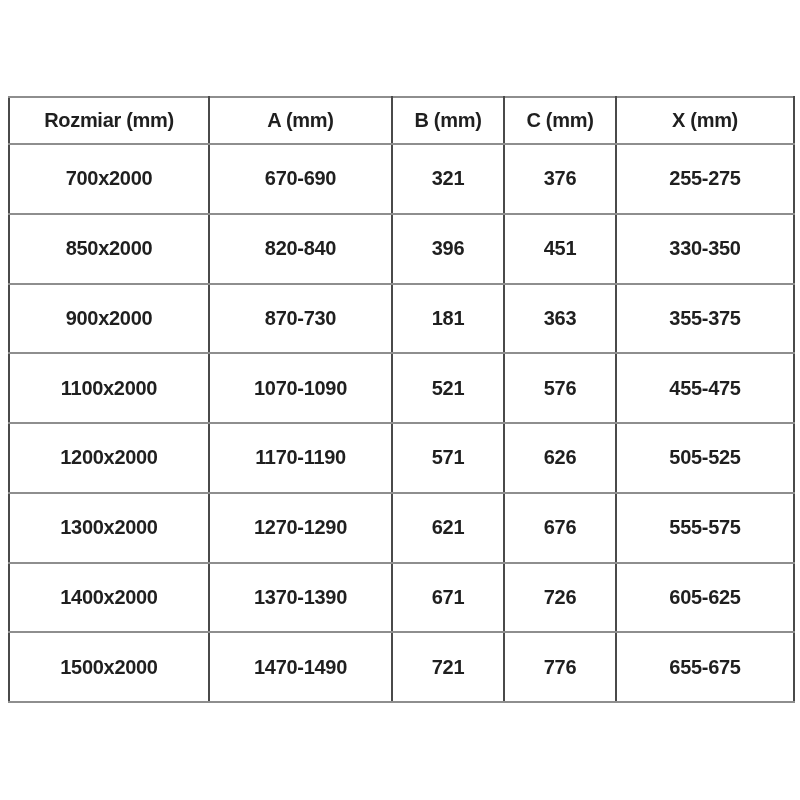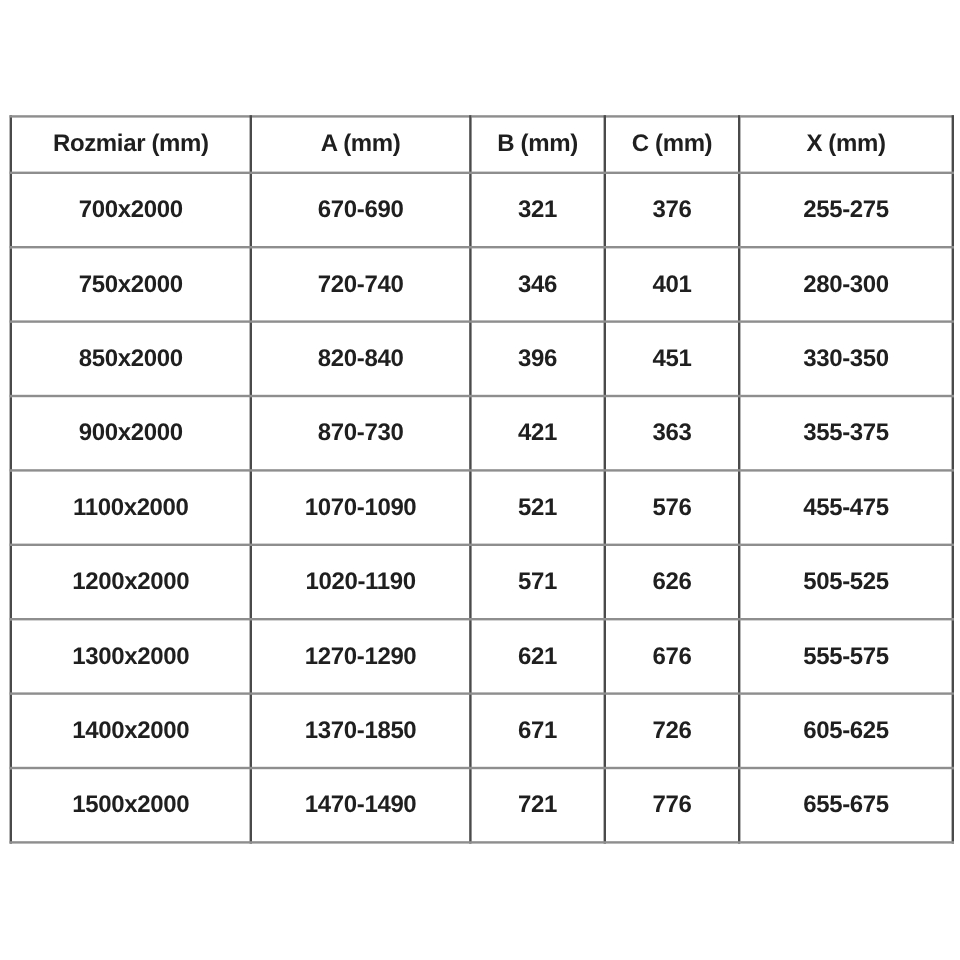--- a/index.html
+++ b/index.html
@@ -77,64 +77,57 @@
     </thead>
     <tbody id="table-body">
         <tr>
           <td>700x2000</td>
           <td>670-690</td>
           <td>321</td>
           <td>376</td>
           <td>255-275</td>
         </tr>
         <tr>
-          <td>750x2000</td>
-          <td>720-740</td>
-          <td>346</td>
-          <td>401</td>
-          <td>280-300</td>
-        </tr>
-        <tr>
           <td>850x2000</td>
           <td>820-840</td>
           <td>396</td>
           <td>451</td>
           <td>330-350</td>
         </tr>
         <tr>
           <td>900x2000</td>
           <td>870-730</td>
-          <td>421</td>
+          <td>181</td>
           <td>363</td>
           <td>355-375</td>
         </tr>
         <tr>
           <td>1100x2000</td>
           <td>1070-1090</td>
           <td>521</td>
           <td>576</td>
           <td>455-475</td>
         </tr>
         <tr>
           <td>1200x2000</td>
-          <td>1020-1190</td>
+          <td>1170-1190</td>
           <td>571</td>
           <td>626</td>
           <td>505-525</td>
         </tr>
         <tr>
           <td>1300x2000</td>
           <td>1270-1290</td>
           <td>621</td>
           <td>676</td>
           <td>555-575</td>
         </tr>
         <tr>
           <td>1400x2000</td>
-          <td>1370-1850</td>
+          <td>1370-1390</td>
           <td>671</td>
           <td>726</td>
           <td>605-625</td>
         </tr>
         <tr>
           <td>1500x2000</td>
           <td>1470-1490</td>
           <td>721</td>
           <td>776</td>
           <td>655-675</td>

